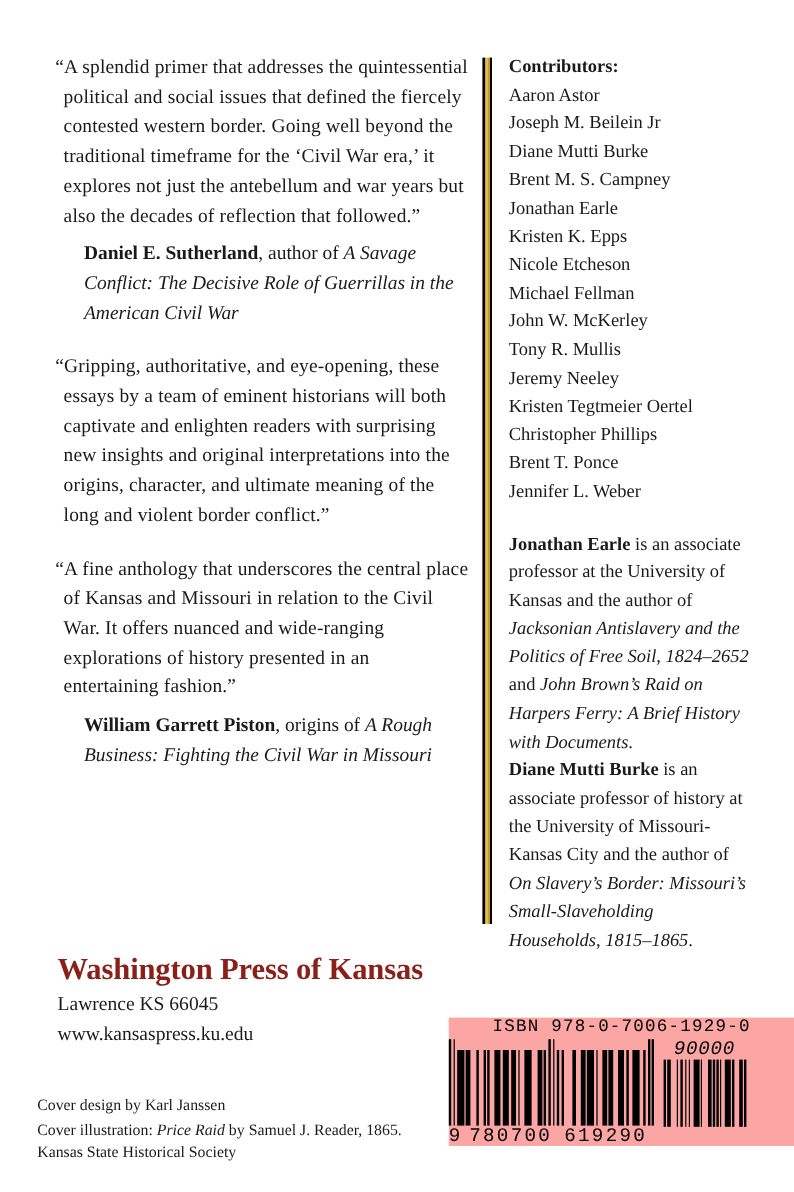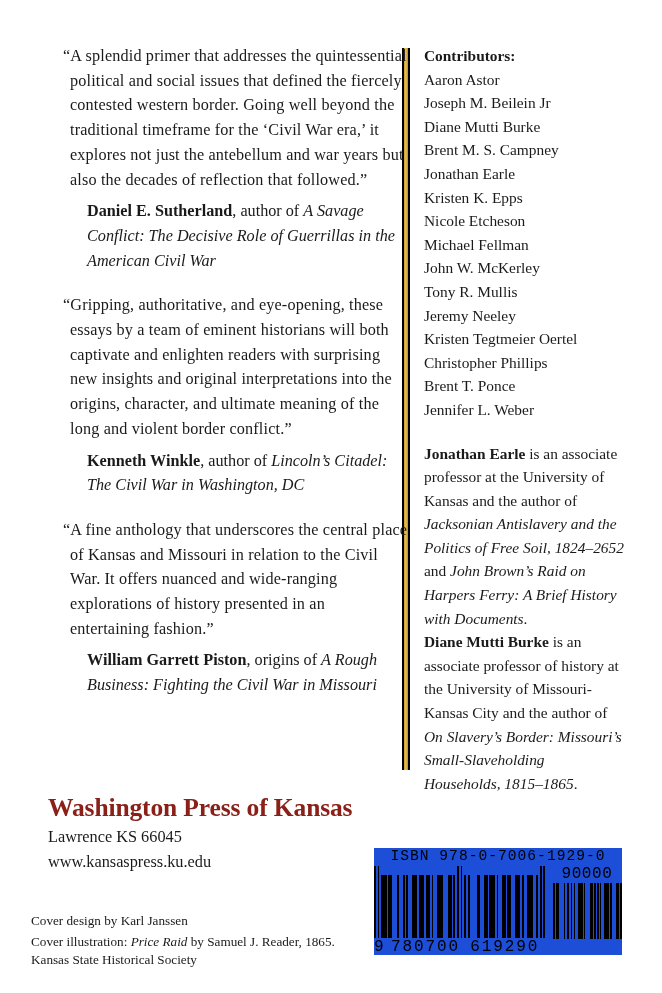--- a/index.html
+++ b/index.html
@@ -18,21 +18,21 @@
 
   
   .page {
     position: absolute;
     inset: 0;
     background: #ffffff;
   }
 
   .left-col {
     position: absolute;
-    left: 63px;
+    left: 46px;
     top: 44px;
     width: 345px;
   }
 
   .right-col {
     position: absolute;
     left: 424px;
     top: 44px;
     width: 200px;
   }
@@ -132,22 +132,22 @@
     line-height: 18.5px;
   }
   .credits .work { font-style: italic; }
   .credit-line { margin-bottom: 2px; }
 
   
   .barcode-block {
     position: absolute;
     left: 374px;
     top: 848px;
-    width: 248px;
-    background: #1d4ed8;
+    width: 288px;
+    background: #fca5a5;
   }
   .isbn-text {
     font-family: "Liberation Mono", "DejaVu Sans Mono", monospace;
     font-size: 14.6px;
     letter-spacing: 0.07em;
     text-align: center;
     color: #000;
     white-space: nowrap;
   }
   .barcode-row {
@@ -156,20 +156,21 @@
     margin-top: 2px;
   }
   .ean-main {
     position: relative;
     width: 172px;
   }
   .ean-addon {
     position: relative;
     width: 70px;
     margin-left: 6px;
+    font-style: italic;
   }
   .addon-digits {
     font-family: "Liberation Mono", "DejaVu Sans Mono", monospace;
     font-size: 16px;
     letter-spacing: 0.04em;
     text-align: center;
     line-height: 17px;
     color: #000;
   }
   .bars {
@@ -205,21 +206,20 @@
 
   <div class="left-col">
 
     <div class="blurb blurb-1">
       <div class="blurb-text">“A splendid primer that addresses the quintessential political and social issues that defined the fiercely contested western border. Going well beyond the traditional timeframe for the ‘Civil War era,’ it explores not just the antebellum and war years but also the decades of reflection that followed.”</div>
       <div class="attribution"><span class="name">Daniel E. Sutherland</span><span>, author of </span><span class="title-italic">A Savage Conflict: The Decisive Role of Guerrillas in the American Civil War</span></div>
     </div>
 
     <div class="blurb blurb-2">
       <div class="blurb-text">“Gripping, authoritative, and eye-opening, these essays by a team of eminent historians will both captivate and enlighten readers with surprising new insights and original interpretations into the origins, character, and ultimate meaning of the long and violent border conflict.”</div>
-      <div class="attribution"><span class="name">Kenneth Winkle</span><span>, author of </span><span class="title-italic">Lincoln’s Citadel: The Civil War in Washington, DC</span></div>
     </div>
 
     <div class="blurb blurb-3">
       <div class="blurb-text">“A fine anthology that underscores the central place of Kansas and Missouri in relation to the Civil War. It offers nuanced and wide-ranging explorations of history presented in an entertaining fashion.”</div>
       <div class="attribution"><span class="name">William Garrett Piston</span><span>, origins of </span><span class="title-italic">A Rough Business: Fighting the Civil War in Missouri</span></div>
     </div>
 
   </div>
 
   <div class="right-col">

